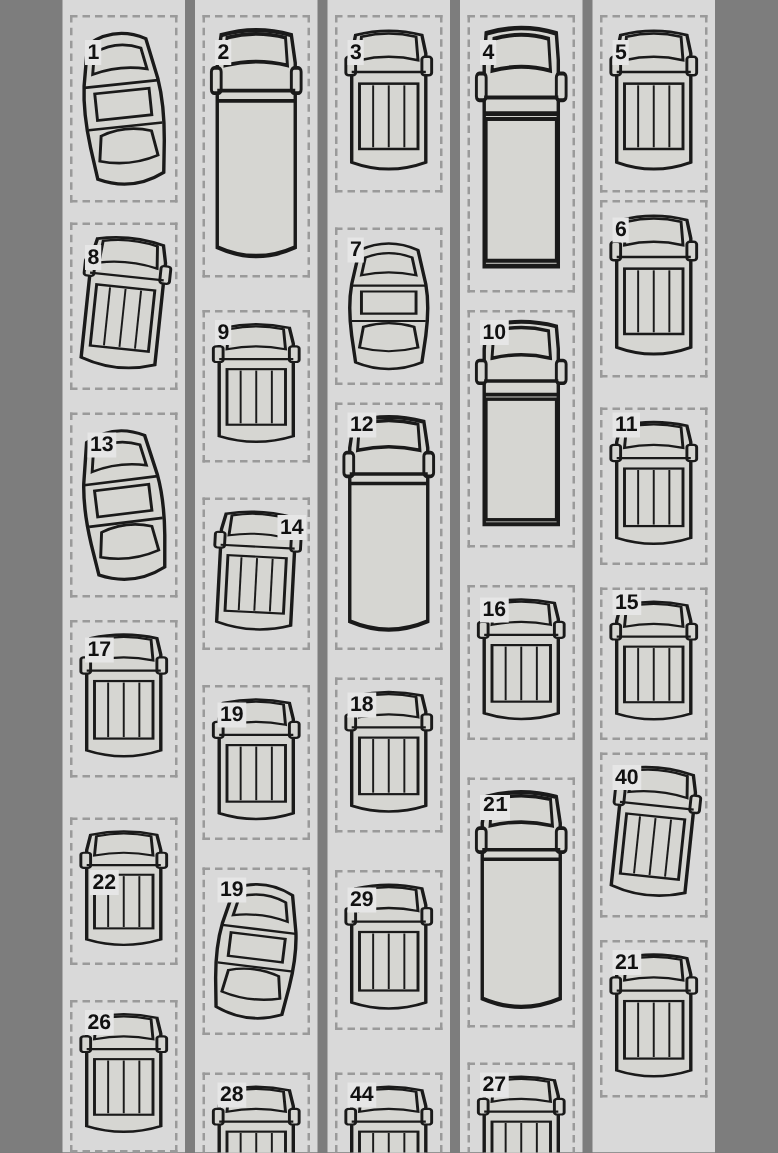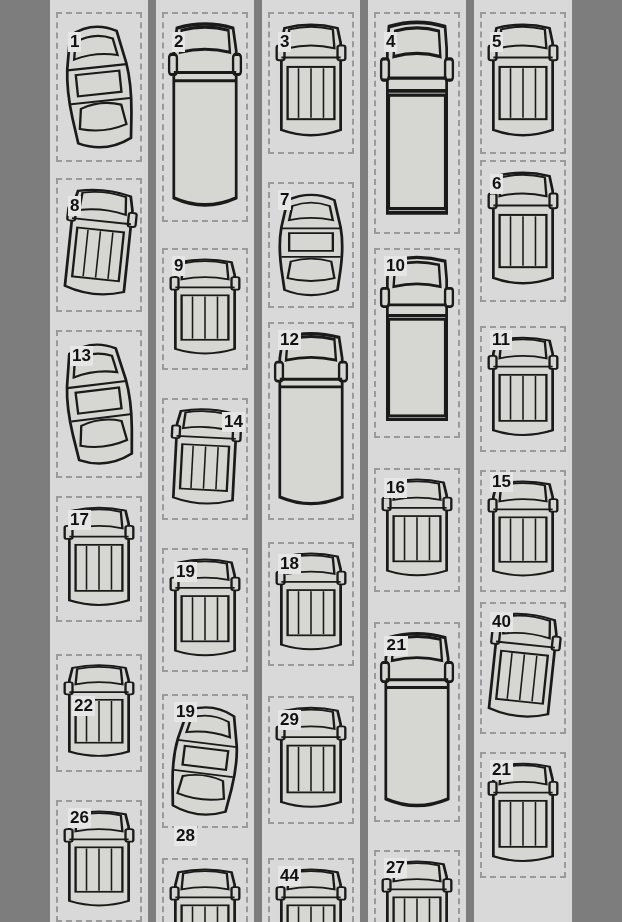--- a/index.html
+++ b/index.html
@@ -448,21 +448,21 @@
     <path d="M22 20 Q50 12 78 20 L80 48 Q50 40 20 48 Z" fill="#d6d6d2" stroke="#1a1a1a" stroke-width="3"></path>
     <rect x="6" y="44" width="10" height="22" rx="3" fill="#d6d6d2" stroke="#1a1a1a" stroke-width="3"></rect>
     <rect x="84" y="44" width="10" height="22" rx="3" fill="#d6d6d2" stroke="#1a1a1a" stroke-width="3"></rect>
     <line x1="12" y1="62" x2="88" y2="62" stroke="#1a1a1a" stroke-width="3"></line>
     <rect x="20" y="76" width="60" height="78" fill="#d6d6d2" stroke="#1a1a1a" stroke-width="3"></rect>
     <line x1="34" y1="78" x2="34" y2="152" stroke="#1a1a1a" stroke-width="2"></line>
     <line x1="50" y1="78" x2="50" y2="152" stroke="#1a1a1a" stroke-width="2"></line>
     <line x1="66" y1="78" x2="66" y2="152" stroke="#1a1a1a" stroke-width="2"></line>
   </svg>
     </div>
-    <div class="label" style="left: 174px; top: 826px;">28</div>
+    <div class="label" style="left: 174px; top: 866px;">28</div>
     <div class="stall" style="left: 268px; top: 858px; width: 86px; height: 122px;"></div>
     <div class="vehicle" style="left: 272px; top: 862px; width: 78px; height: 114px; transform: rotate(0deg);">
       <svg viewBox="0 0 100 200" preserveAspectRatio="none">
     <path d="M16 18 Q50 8 84 18 L88 40 L88 170 Q50 186 12 170 L12 40 Z" fill="#d6d6d2" stroke="#1a1a1a" stroke-width="3.5"></path>
     <path d="M22 20 Q50 12 78 20 L80 48 Q50 40 20 48 Z" fill="#d6d6d2" stroke="#1a1a1a" stroke-width="3"></path>
     <rect x="6" y="44" width="10" height="22" rx="3" fill="#d6d6d2" stroke="#1a1a1a" stroke-width="3"></rect>
     <rect x="84" y="44" width="10" height="22" rx="3" fill="#d6d6d2" stroke="#1a1a1a" stroke-width="3"></rect>
     <line x1="12" y1="62" x2="88" y2="62" stroke="#1a1a1a" stroke-width="3"></line>
     <rect x="20" y="76" width="60" height="78" fill="#d6d6d2" stroke="#1a1a1a" stroke-width="3"></rect>
     <line x1="34" y1="78" x2="34" y2="152" stroke="#1a1a1a" stroke-width="2"></line>

